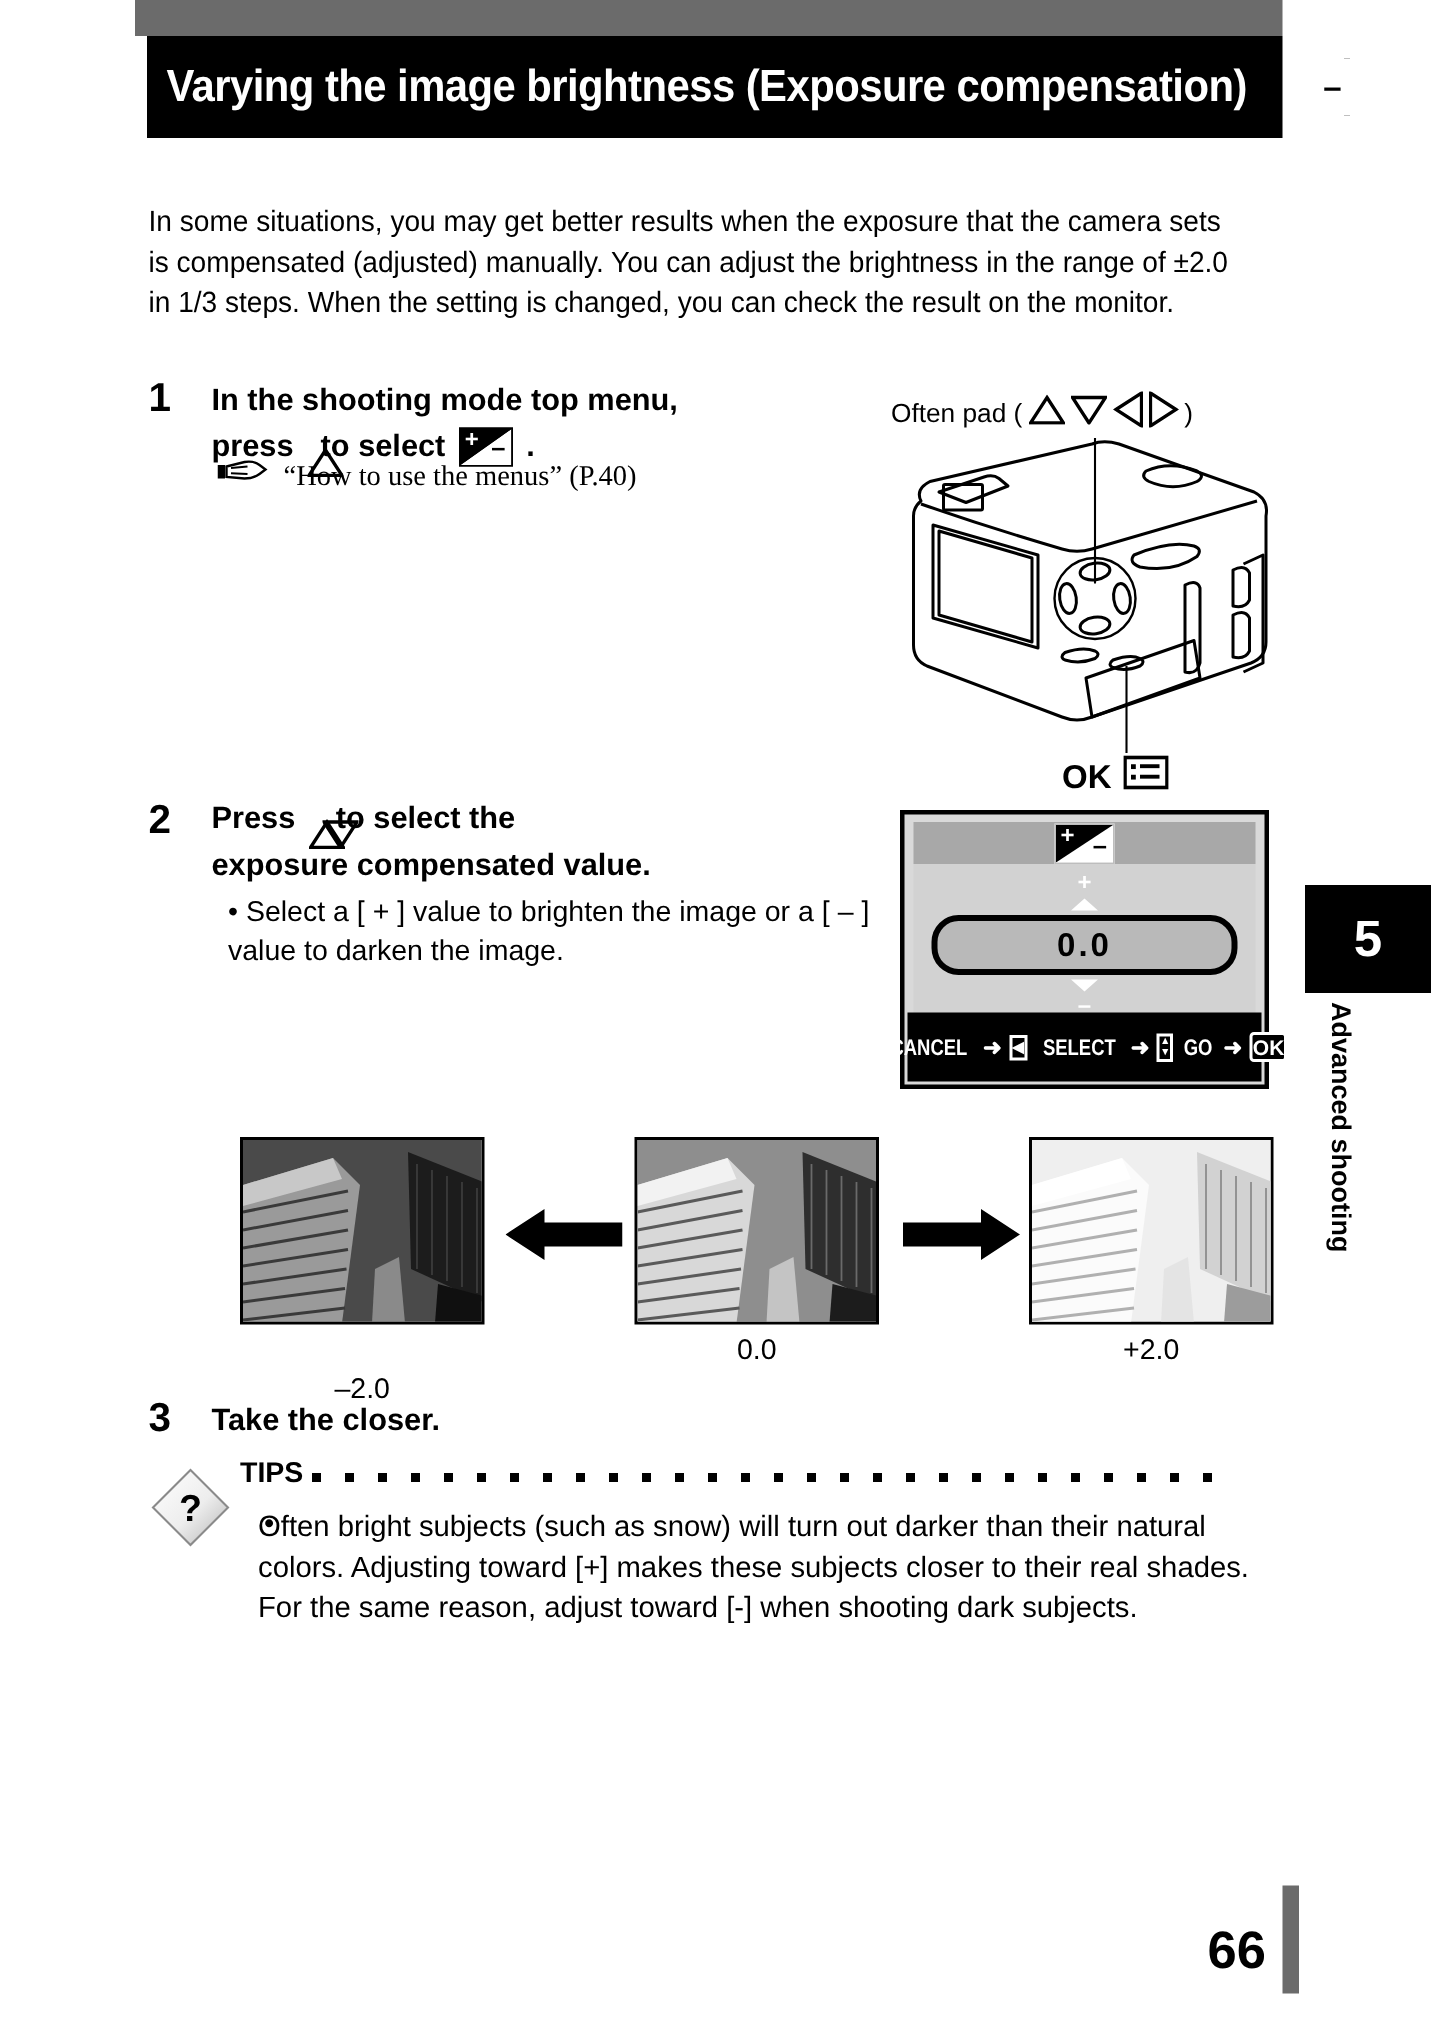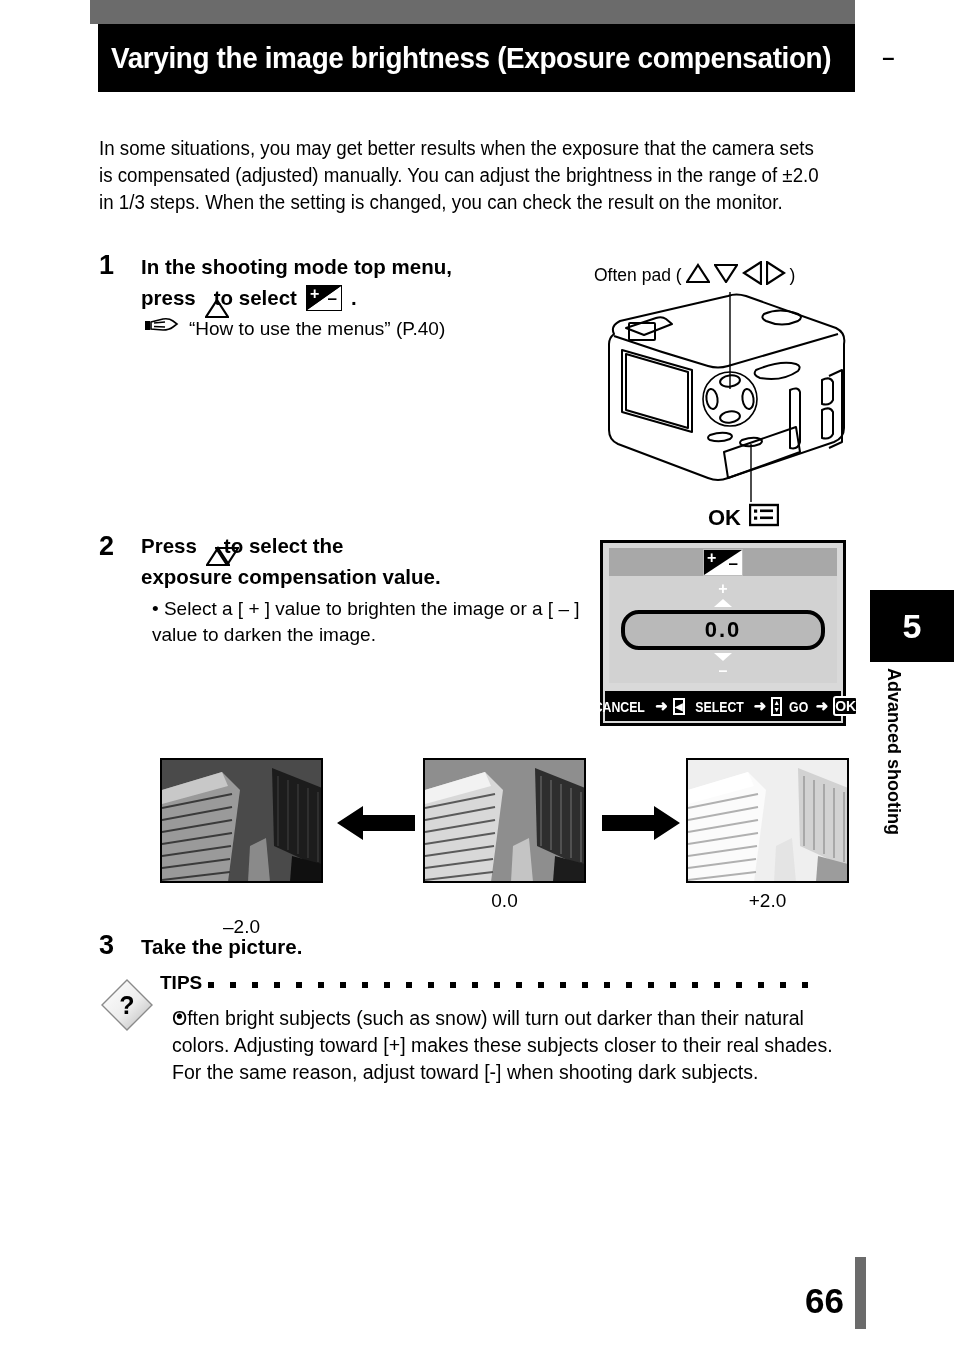--- a/index.html
+++ b/index.html
@@ -138,21 +138,21 @@
   .lcd-tri.up{border-bottom:8px solid #ffffff;}
   .lcd-tri.down{border-top:8px solid #ffffff;}
   .lcd-pill{
     width:196px;height:32px;border:4px solid #000;border-radius:18px;
     background:#b9b9b9;
     display:flex;align-items:center;justify-content:center;
     font-weight:bold;font-size:22px;letter-spacing:2px;
     font-family:"Liberation Sans", sans-serif;
   }
   .lcd-footer{
-    position:absolute; left:2px; right:2px; bottom:2px; height:30px;
+    position:absolute; left:2px; right:2px; bottom:2px; height:46px;
     background:#000; color:#fff;
     display:flex; align-items:center; justify-content:center; gap:5px;
     font-weight:bold; font-size:15px;
     font-family:"Liberation Sans Narrow","Liberation Sans",sans-serif;
   }
   .lcd-footer .lbl{transform:scaleX(0.82); transform-origin:center; display:inline-block;}
   .key-box{
     border:2px solid #fff; background:#000; color:#fff;
     display:inline-flex; align-items:center; justify-content:center;
     box-sizing:border-box;
@@ -250,21 +250,21 @@
         <polygon points="0,24 34,0 34,24" fill="#ffffff"></polygon>
         <polygon points="0,0 0,24 34,0" fill="#000000"></polygon>
       </svg>
     </span>
     <span class="ev-plus" style="left:3px;top:0px;color:#fff;font-size:16px;">+</span>
     <span class="ev-minus" style="right:4px;bottom:3px;color:#000;font-size:17px;">–</span>
   </span>
   <span>.</span>
 </div>
 
-<div class="step-sub" style="left:145px;top:315px;width:430px;display:flex;align-items:center;gap:10px;">
+<div class="step-sub" style="left:145px;top:304px;width:430px;display:flex;align-items:center;gap:10px;font-family:Liberation Serif, serif;">
   <span class="hand-icon">
     <svg width="34" height="20" viewBox="0 0 34 20">
       <rect x="0" y="6" width="5" height="9" fill="#000"></rect>
       <path d="M6 7 L18 4 Q24 3 28 6 L32 9 L28 12 Q24 15 18 15 L6 14 Z" fill="none" stroke="#000" stroke-width="1.6"></path>
       <path d="M9 8 L20 7" stroke="#000" stroke-width="1.4"></path>
       <path d="M9 11.5 L20 12" stroke="#000" stroke-width="1.4"></path>
     </svg>
   </span>
   <span>“How to use the menus” (P.40)</span>
 </div>
@@ -360,21 +360,21 @@
     </svg>
   </span>
   <span class="tri">
     <svg width="24" height="20" viewBox="0 0 24 20">
       <polygon points="12,19 1,2 23,2" fill="none" stroke="#000" stroke-width="2.2"></polygon>
     </svg>
   </span>
   <span>to select the</span>
 </div>
 
-<div class="step-head" style="left:141px;top:563px;width:460px;">exposure compensation value.</div>
+<div class="step-head" style="left:141px;top:563px;width:460px;">exposure compensated value.</div>
 
 <div class="step-sub" style="left:152px;top:596px;width:430px;">
   <span>•</span>
   <span>Select a [ + ] value to brighten the image or a [ – ] value to darken the image.</span>
 </div>
 
 <div class="lcd">
   <div class="lcd-inner">
 
     <div class="lcd-titlebar">
@@ -506,21 +506,21 @@
         <line x1="146" y1="28" x2="146" y2="98"></line>
       <line x1="156" y1="32" x2="156" y2="102"></line>
     </g>
     <polygon points="88,86 104,78 108,122 86,122" fill="#e4e4e4"></polygon>
     <polygon points="130,96 160,104 160,122 128,122" fill="#9c9c9c"></polygon>
   </svg>
 </div>
 <div class="photo-label" style="left:686px;top:890px;width:163px;">+2.0</div>
 
 <div class="step-num" style="left:99px;top:932px;">3</div>
-<div class="step-head" style="left:141px;top:933px;width:400px;">Take the picture.</div>
+<div class="step-head" style="left:141px;top:933px;width:400px;">Take the closer.</div>
 
 <div class="tips-diamond">
   <svg width="54" height="54" viewBox="0 0 54 54">
     <defs>
       <linearGradient id="dg" x1="0" y1="0" x2="1" y2="1">
         <stop offset="0%" stop-color="#ffffff"></stop>
         <stop offset="55%" stop-color="#ededed"></stop>
         <stop offset="100%" stop-color="#b5b5b5"></stop>
       </linearGradient>
     </defs>

